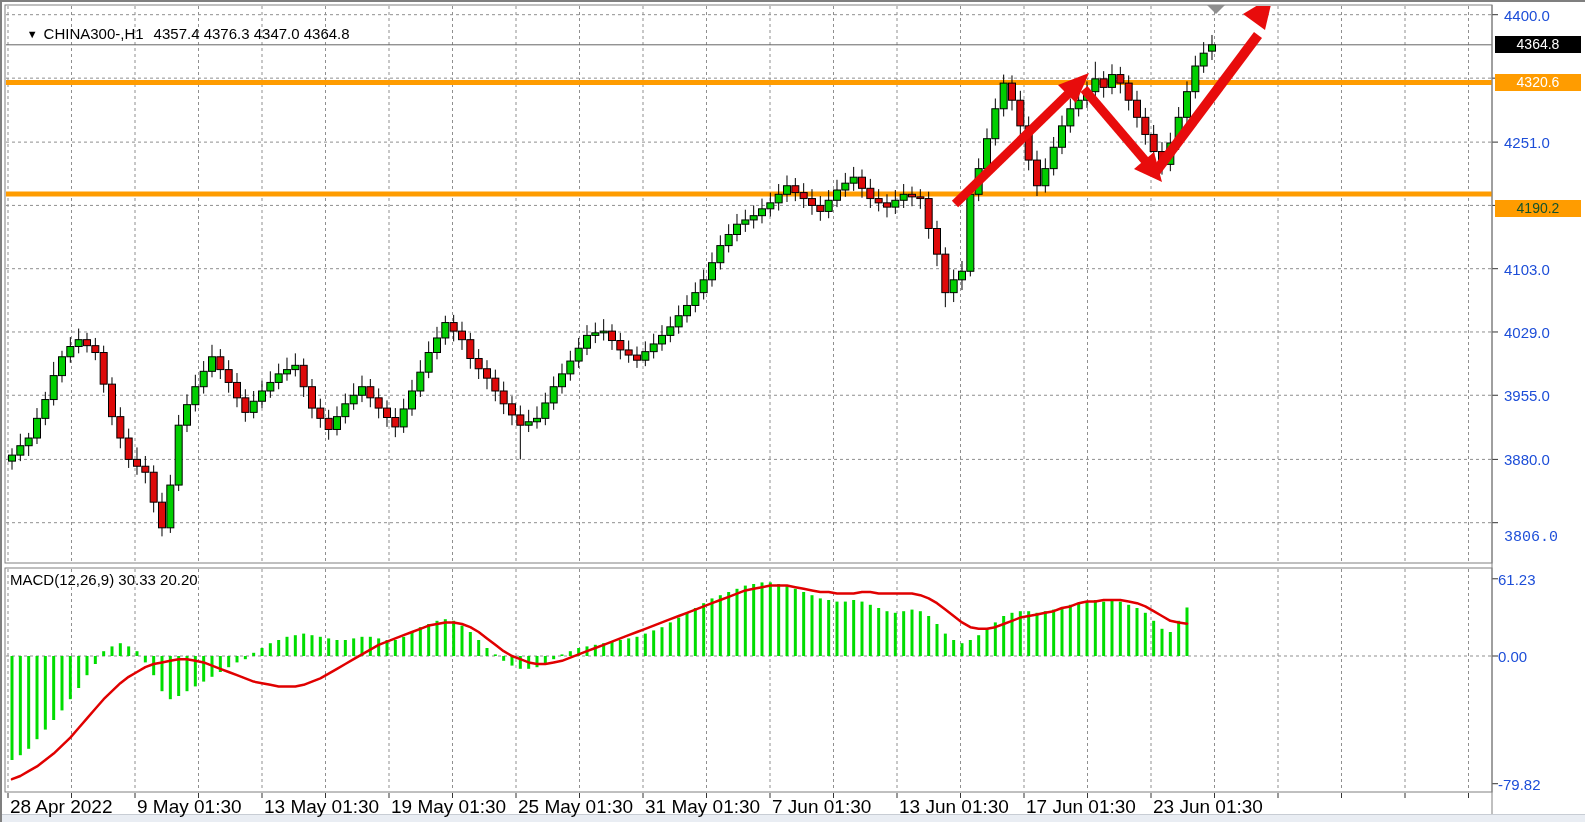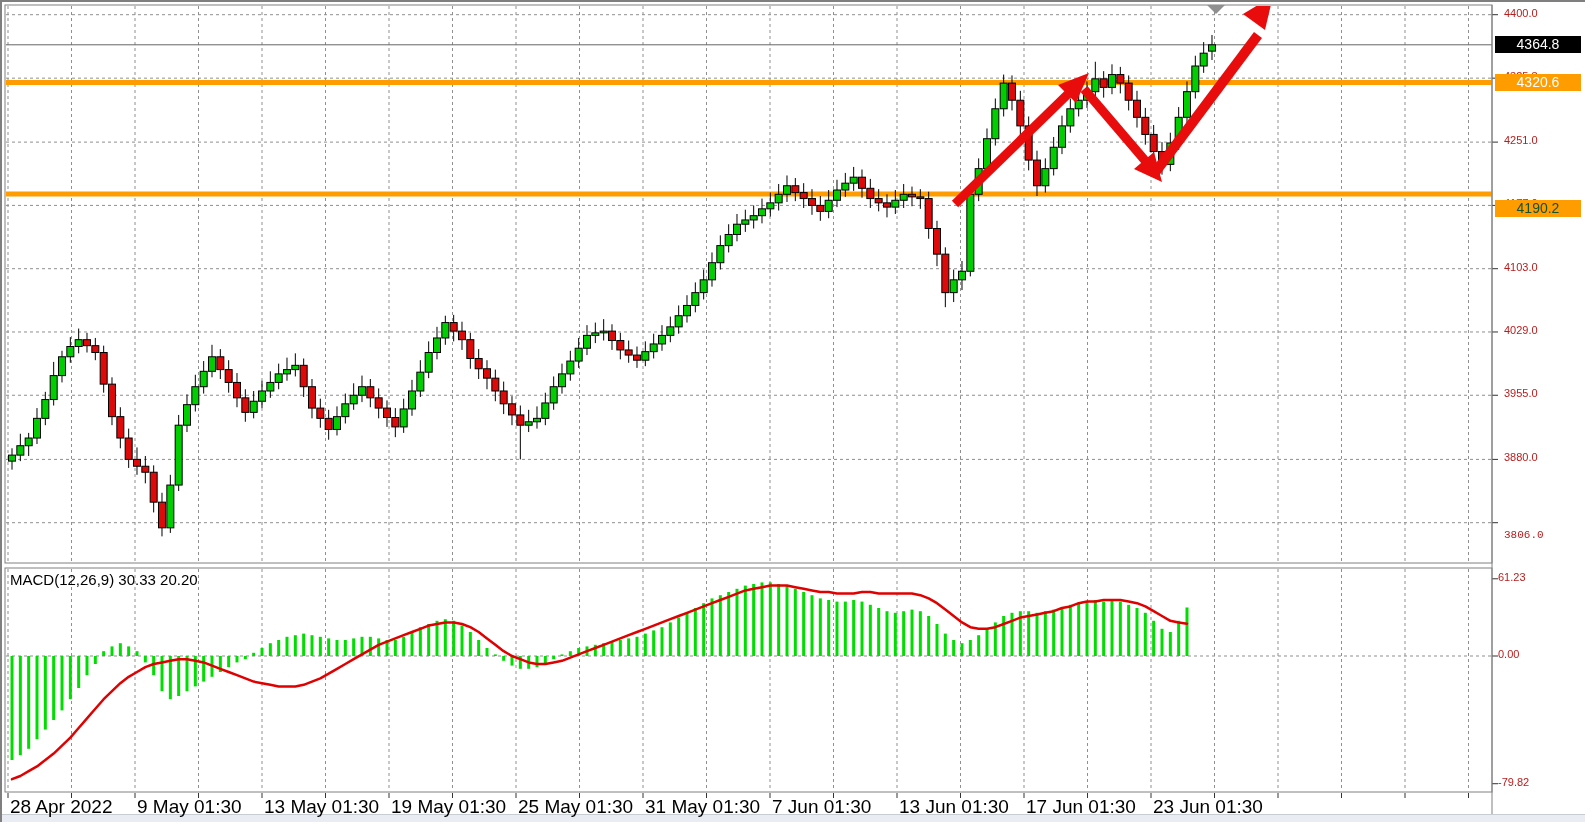--- a/index.html
+++ b/index.html
@@ -13,21 +13,21 @@
     position:absolute;left:8px;top:6px;font-size:15px;color:#000;white-space:pre;
     z-index:6;
   }
   .chart-title .sym{margin-left:6px;}
   .chart-title .vals{margin-left:10px;}
   .tri-icon{font-size:11px;position:relative;top:-1px;color:#000;}
   .macd-title{
     position:absolute;left:8px;top:569px;font-size:15px;color:#000;z-index:6;white-space:pre;
   }
   .axis-label{
-    position:absolute;font-size:11px;color:#b91c1c;z-index:5;white-space:nowrap;
+    position:absolute;font-size:15px;color:#1d4ed8;z-index:5;white-space:nowrap;
   }
   .price-badge{
     position:absolute;left:1493px;width:86px;height:17px;z-index:7;
     font-size:14px;line-height:17px;text-align:center;color:#fff;
   }
   .time-label{
     position:absolute;top:794px;font-size:19px;color:#000;z-index:5;white-space:nowrap;
   }
   .bottom-strip{
     position:absolute;left:0px;top:812px;width:1585px;height:10px;
@@ -597,20 +597,23 @@
         <line x1="1149" y1="791" x2="1149" y2="796"></line>
         <line x1="1212.5" y1="791" x2="1212.5" y2="796"></line>
         <line x1="1276" y1="791" x2="1276" y2="796"></line>
         <line x1="1339.5" y1="791" x2="1339.5" y2="796"></line>
         <line x1="1403" y1="791" x2="1403" y2="796"></line>
         <line x1="1466.5" y1="791" x2="1466.5" y2="796"></line>
         <line x1="1490" y1="3" x2="1490" y2="812" stroke="#808080" stroke-width="1"></line>
       </g>
     </svg>
 
+  <div class="chart-title">
+    <span class="tri-icon">▼</span><span class="sym">CHINA300-,H1</span><span class="vals">4357.4 4376.3 4347.0 4364.8</span>
+  </div>
 
   <div class="macd-title">MACD(12,26,9) 30.33 20.20</div>
 
   <div class="shift-marker"></div>
 
   <div id="price-axis">
       <div class="axis-label" style="left: 1502px; top: 4.7px;">4400.0</div>
       <div class="axis-label" style="left: 1502px; top: 68.1558px;">4325.8</div>
       <div class="axis-label" style="left: 1502px; top: 132.125px;">4251.0</div>
       <div class="axis-label" style="left: 1502px; top: 195.41px;">4177.0</div>

